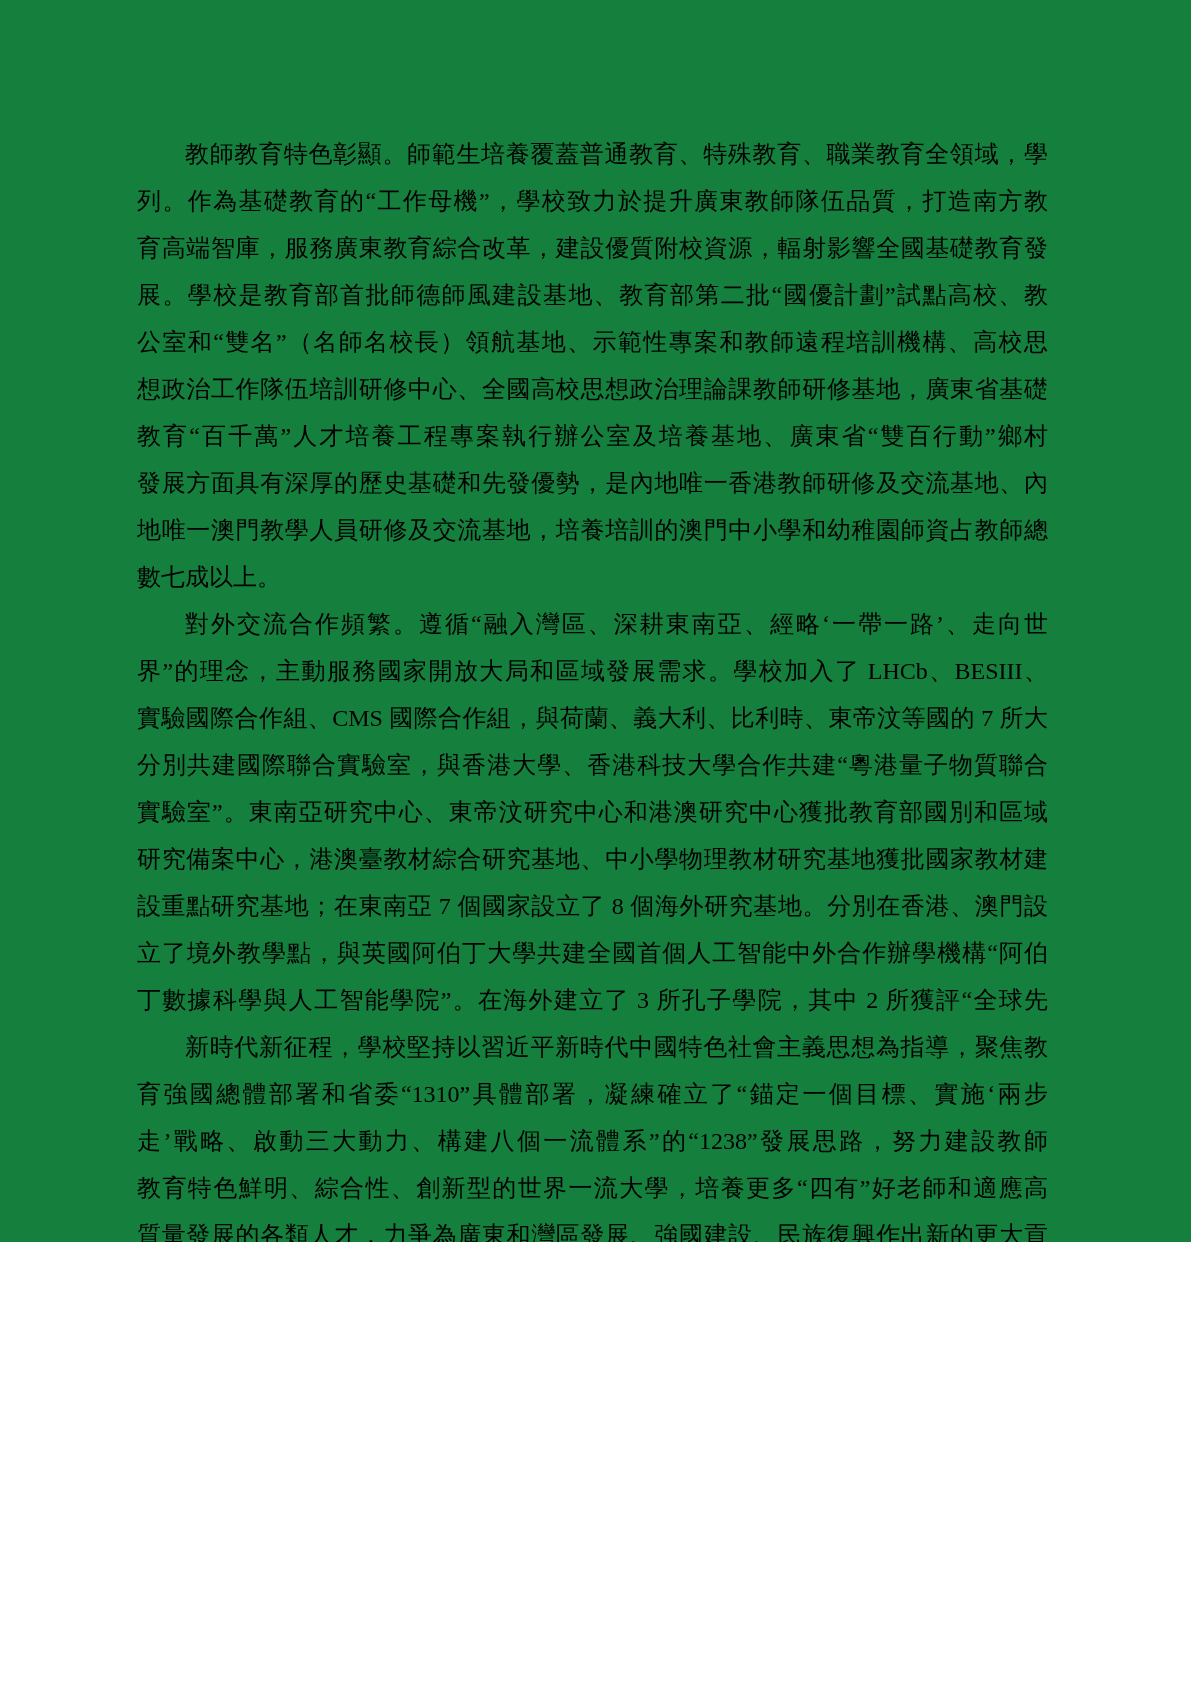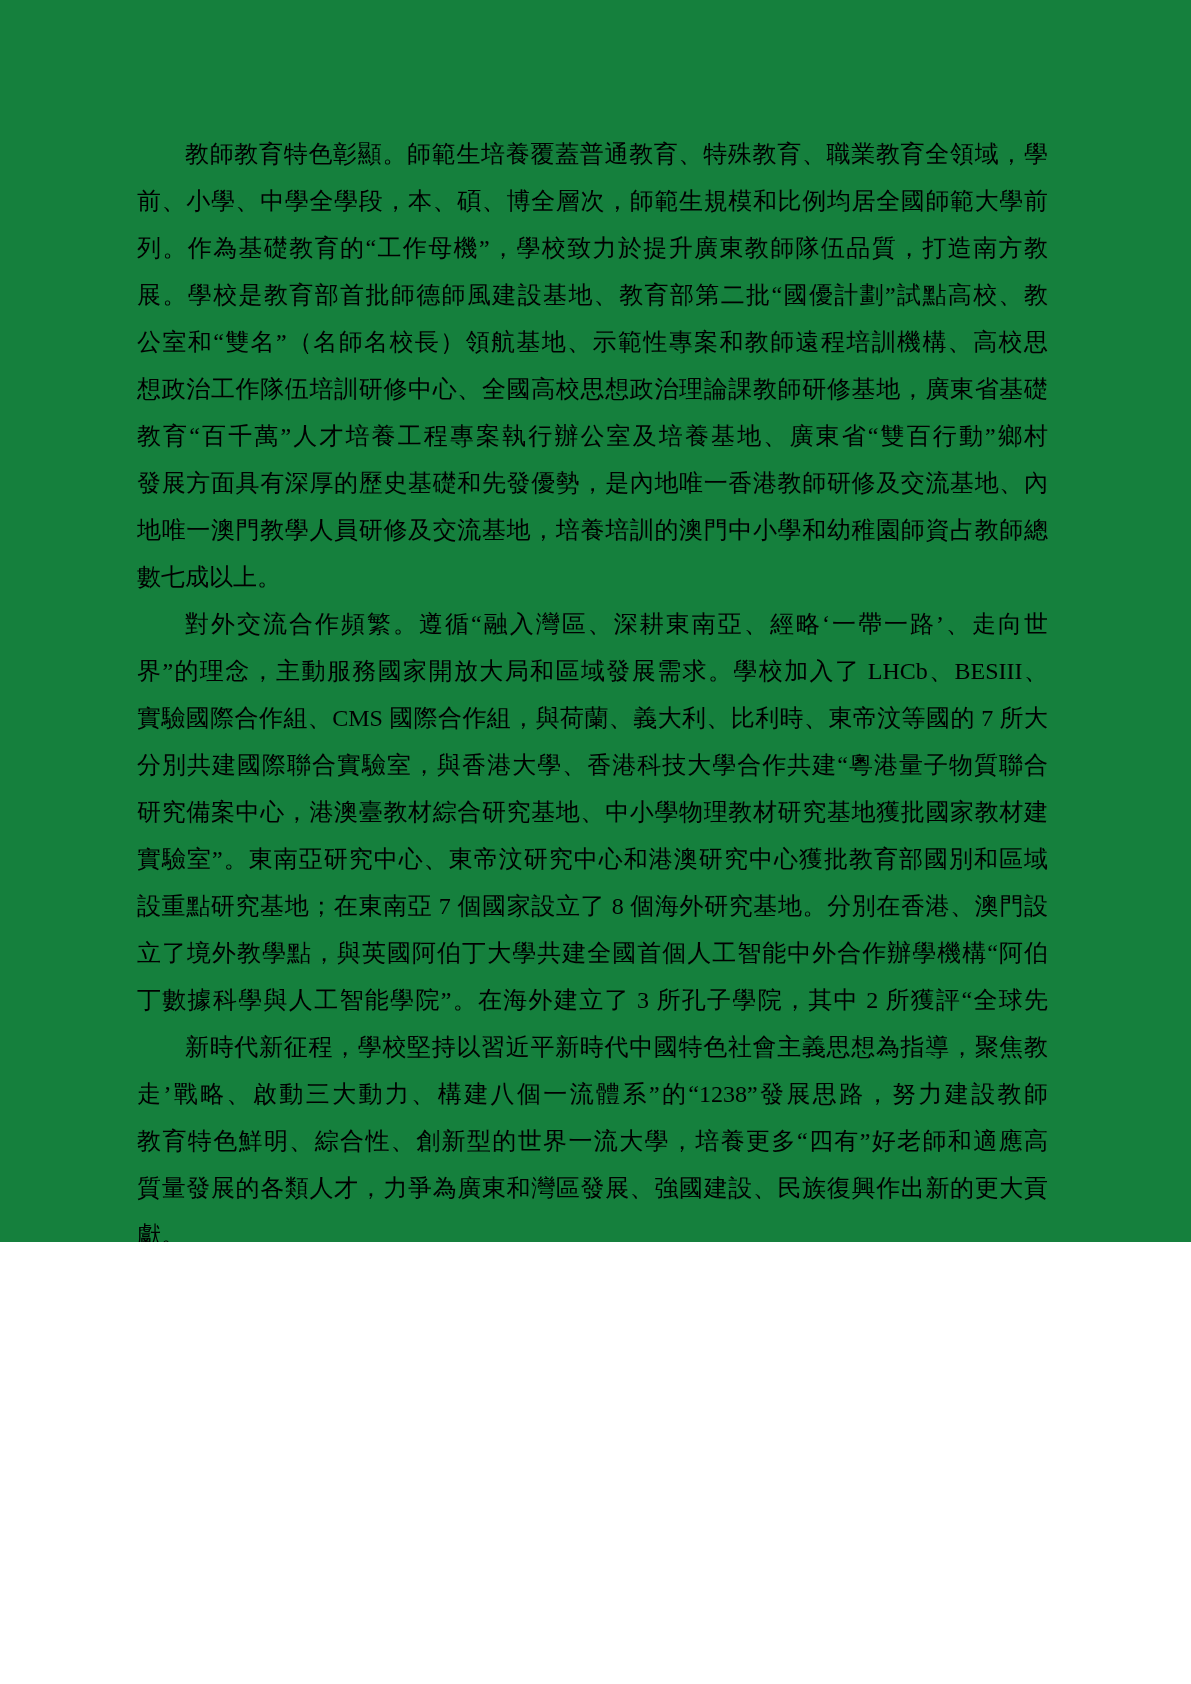--- a/index.html
+++ b/index.html
@@ -54,43 +54,44 @@
     color: #000000;
   }
 </style>
 </head>
 <body>
 
 <div class="page">
   <div class="text-block">
       <div class="paragraph">
         <div class="line first">教師教育特色彰顯。師範生培養覆蓋普通教育、特殊教育、職業教育全領域，學</div>
-        <div class="line">前、小學、中學全學段，本、碩、博全層次，師範生規模和比例均居全國師範大學前</div>
         <div class="line">列。作為基礎教育的“工作母機”，學校致力於提升廣東教師隊伍品質，打造南方教</div>
+        <div class="line">育高端智庫，服務廣東教育綜合改革，建設優質附校資源，輻射影響全國基礎教育發</div>
         <div class="line">展。學校是教育部首批師德師風建設基地、教育部第二批“國優計劃”試點高校、教</div>
         <div class="line">公室和“雙名”（名師名校長）領航基地、示範性專案和教師遠程培訓機構、高校思</div>
         <div class="line">想政治工作隊伍培訓研修中心、全國高校思想政治理論課教師研修基地，廣東省基礎</div>
         <div class="line">教育“百千萬”人才培養工程專案執行辦公室及培養基地、廣東省“雙百行動”鄉村</div>
         <div class="line">發展方面具有深厚的歷史基礎和先發優勢，是內地唯一香港教師研修及交流基地、內</div>
         <div class="line">地唯一澳門教學人員研修及交流基地，培養培訓的澳門中小學和幼稚園師資占教師總</div>
         <div class="line last">數七成以上。</div>
       </div>
       <div class="paragraph">
         <div class="line first">對外交流合作頻繁。遵循“融入灣區、深耕東南亞、經略‘一帶一路’、走向世</div>
         <div class="line">界”的理念，主動服務國家開放大局和區域發展需求。學校加入了 LHCb、BESIII、STAR</div>
         <div class="line">實驗國際合作組、CMS 國際合作組，與荷蘭、義大利、比利時、東帝汶等國的 7 所大學</div>
         <div class="line">分別共建國際聯合實驗室，與香港大學、香港科技大學合作共建“粵港量子物質聯合</div>
+        <div class="line">實驗室”。東南亞研究中心、東帝汶研究中心和港澳研究中心獲批教育部國別和區域</div>
         <div class="line">研究備案中心，港澳臺教材綜合研究基地、中小學物理教材研究基地獲批國家教材建</div>
-        <div class="line">實驗室”。東南亞研究中心、東帝汶研究中心和港澳研究中心獲批教育部國別和區域</div>
         <div class="line">設重點研究基地；在東南亞 7 個國家設立了 8 個海外研究基地。分別在香港、澳門設</div>
         <div class="line">立了境外教學點，與英國阿伯丁大學共建全國首個人工智能中外合作辦學機構“阿伯</div>
         <div class="line">丁數據科學與人工智能學院”。在海外建立了 3 所孔子學院，其中 2 所獲評“全球先</div>
       </div>
       <div class="paragraph">
         <div class="line first">新時代新征程，學校堅持以習近平新時代中國特色社會主義思想為指導，聚焦教</div>
+        <div class="line">育強國總體部署和省委“1310”具體部署，凝練確立了“錨定一個目標、實施‘兩步</div>
         <div class="line">走’戰略、啟動三大動力、構建八個一流體系”的“1238”發展思路，努力建設教師</div>
         <div class="line">教育特色鮮明、綜合性、創新型的世界一流大學，培養更多“四有”好老師和適應高</div>
         <div class="line">質量發展的各類人才，力爭為廣東和灣區發展、強國建設、民族復興作出新的更大貢</div>
         <div class="line last">獻。</div>
       </div>
     </div>
   <div class="page-number">3</div>
 </div>
 
 </body></html>

